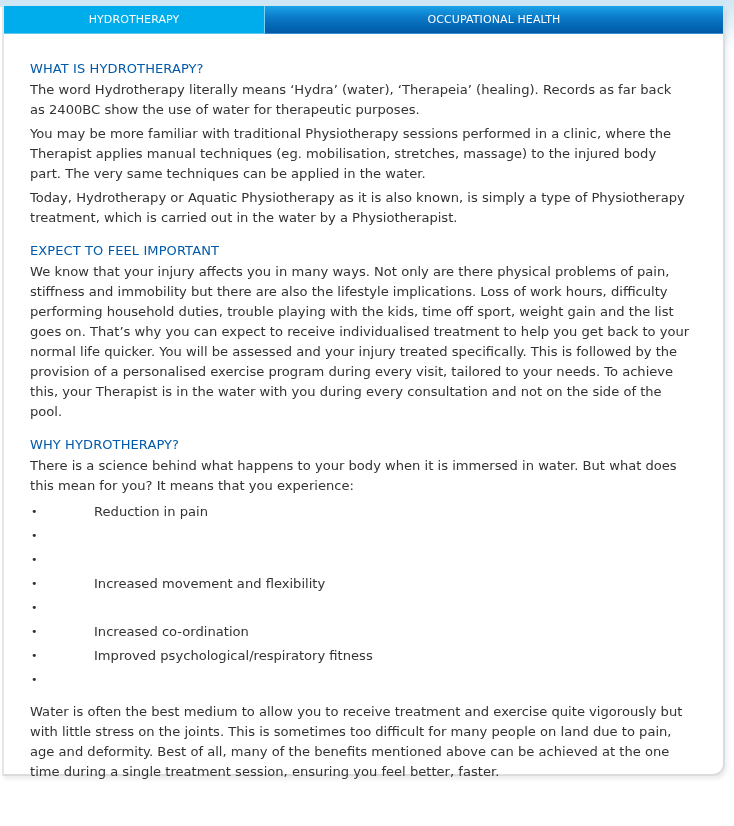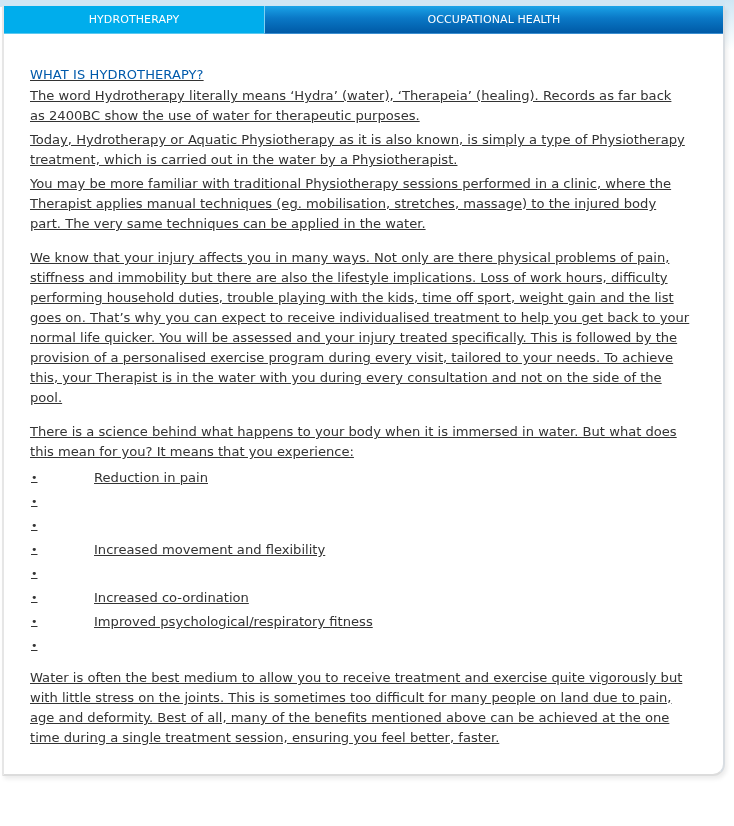--- a/index.html
+++ b/index.html
@@ -41,22 +41,22 @@
   .tab-hydro {
     width: 260px; background: #00adec;
     border-bottom: 1px solid #5cc9f0;
   }
   .tab-occ {
     flex: 1; background: linear-gradient(to bottom, #1aa3e8 0%, #0a78c6 45%, #005aa6 100%);
     border-left: 1px solid #7fd0f2;
     border-bottom: 1px solid #3a8ed0;
   }
   .content {
-    position: absolute; left: 30px; top: 66px; width: 660px;
-    color: #333333; font-size: 13.1px; line-height: 20px; text-decoration: underline;
+    position: absolute; left: 30px; top: 60px; width: 660px;
+    color: #333333; font-size: 13.1px; line-height: 20px;
   }
   h2 {
     margin: 0 0 2px 0; font-weight: normal; font-size: 13px;
     color: #005aab; letter-spacing: 0.1px; line-height: 18px;
   }
   p { margin: 0 0 4px 0; }
   .sec { margin-bottom: 14px; }
   ul.benefits { list-style: none; margin: 0 0 10px 0; padding: 0; }
   ul.benefits li { display: flex; height: 24px; align-items: center; }
   ul.benefits .bullet { width: 63px; padding-left: 1px; font-size: 11px; }
@@ -70,29 +70,31 @@
 
 <div class="tabs">
   <div class="tab tab-hydro">HYDROTHERAPY</div>
   <div class="tab tab-occ">OCCUPATIONAL HEALTH</div>
 </div>
 
 <div class="content">
   <div class="sec">
     <h2>WHAT IS HYDROTHERAPY?</h2>
     <p>The word Hydrotherapy literally means ‘Hydra’ (water), ‘Therapeia’ (healing). Records as far back as 2400BC show the use of water for therapeutic purposes.</p>
+    <p>You may be more familiar with traditional Physiotherapy sessions performed in a clinic, where the Therapist applies manual techniques (eg. mobilisation, stretches, massage) to the injured body part. The very same techniques can be applied in the water.</p>
     <p>Today, Hydrotherapy or Aquatic Physiotherapy as it is also known, is simply a type of Physiotherapy treatment, which is carried out in the water by a Physiotherapist.</p>
-    <p>You may be more familiar with traditional Physiotherapy sessions performed in a clinic, where the Therapist applies manual techniques (eg. mobilisation, stretches, massage) to the injured body part. The very same techniques can be applied in the water.</p>
   </div>
 
   <div class="sec">
+    <h2>EXPECT TO FEEL IMPORTANT</h2>
     <p>We know that your injury affects you in many ways. Not only are there physical problems of pain, stiffness and immobility but there are also the lifestyle implications. Loss of work hours, difficulty performing household duties, trouble playing with the kids, time off sport, weight gain and the list goes on. That’s why you can expect to receive individualised treatment to help you get back to your normal life quicker. You will be assessed and your injury treated specifically. This is followed by the provision of a personalised exercise program during every visit, tailored to your needs. To achieve this, your Therapist is in the water with you during every consultation and not on the side of the pool.</p>
   </div>
 
   <div class="sec">
+    <h2>WHY HYDROTHERAPY?</h2>
     <p>There is a science behind what happens to your body when it is immersed in water.  But what does this mean for you? It means that you experience:</p>
     <ul class="benefits">
       <li>
           <span class="bullet">•</span>
           <span>Reduction in pain</span>
         </li>
       <li>
           <span class="bullet">•</span>
         </li>
       <li>

